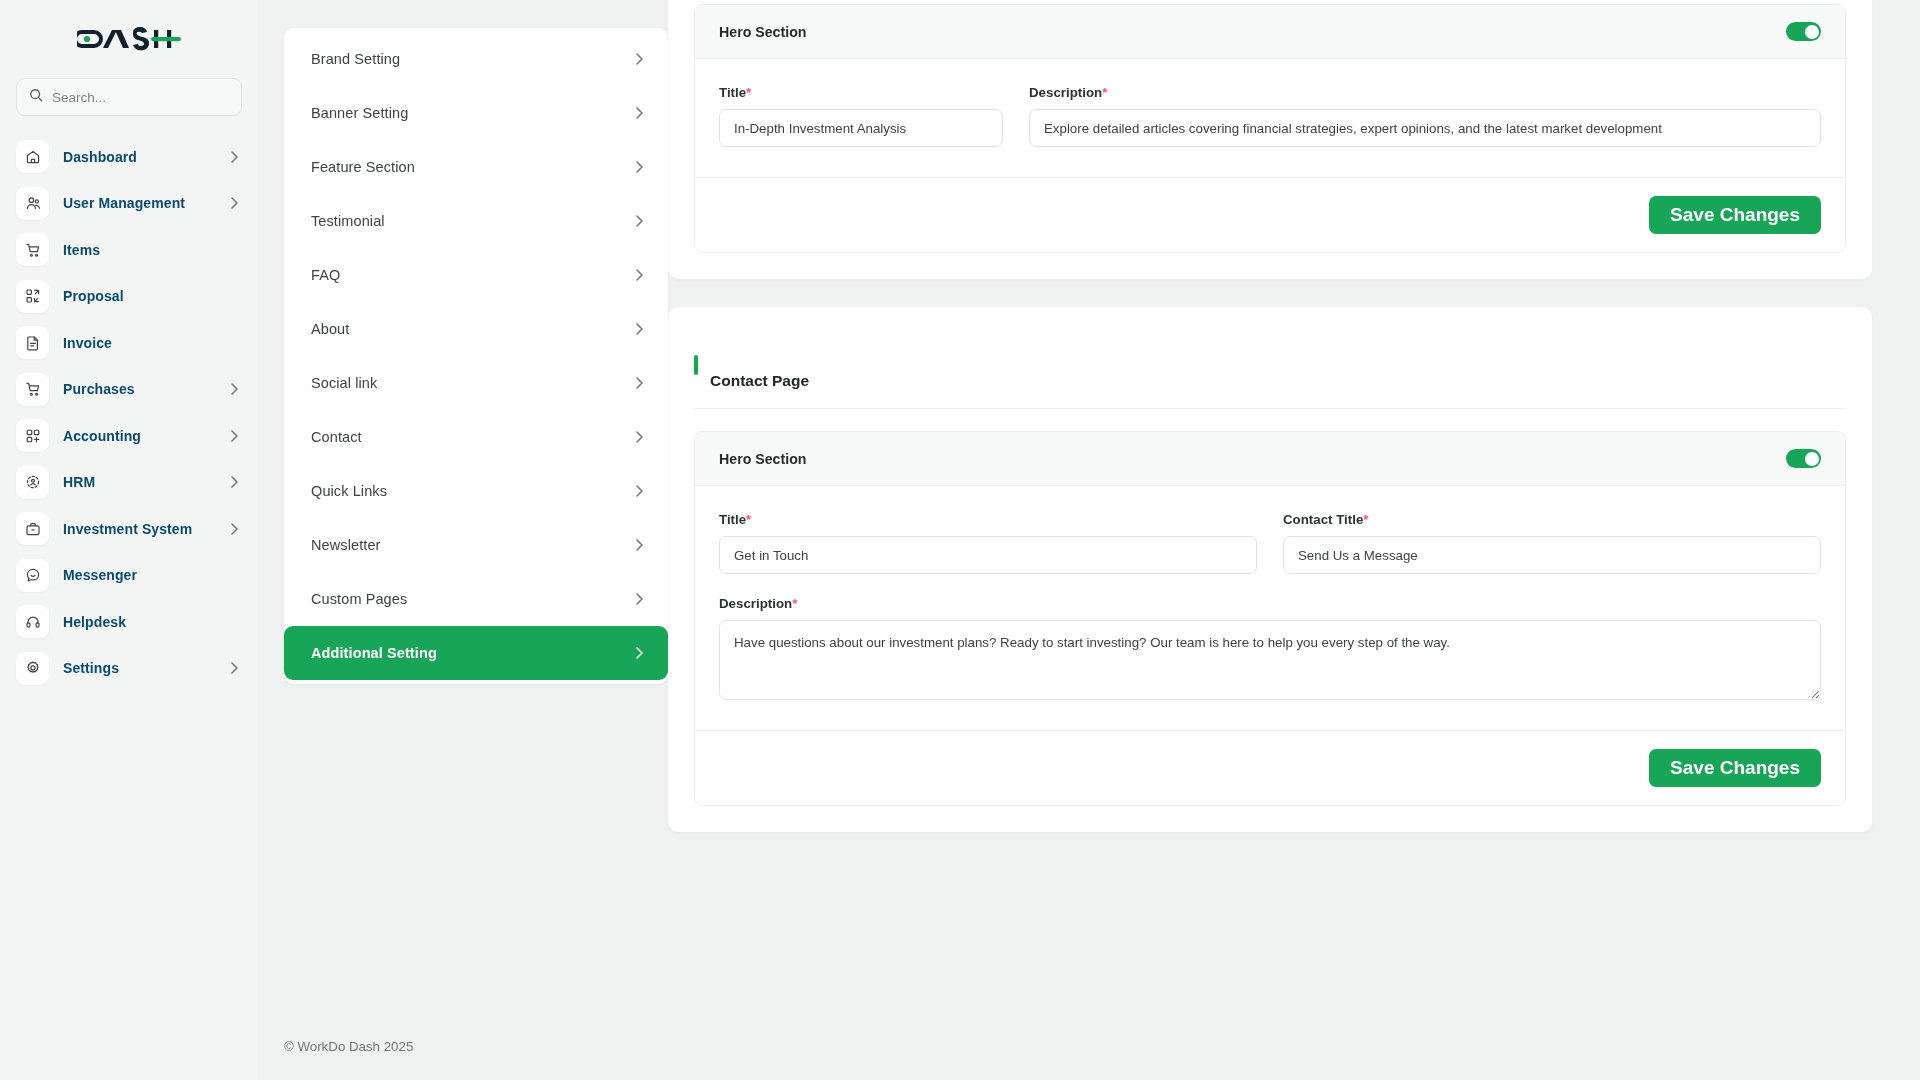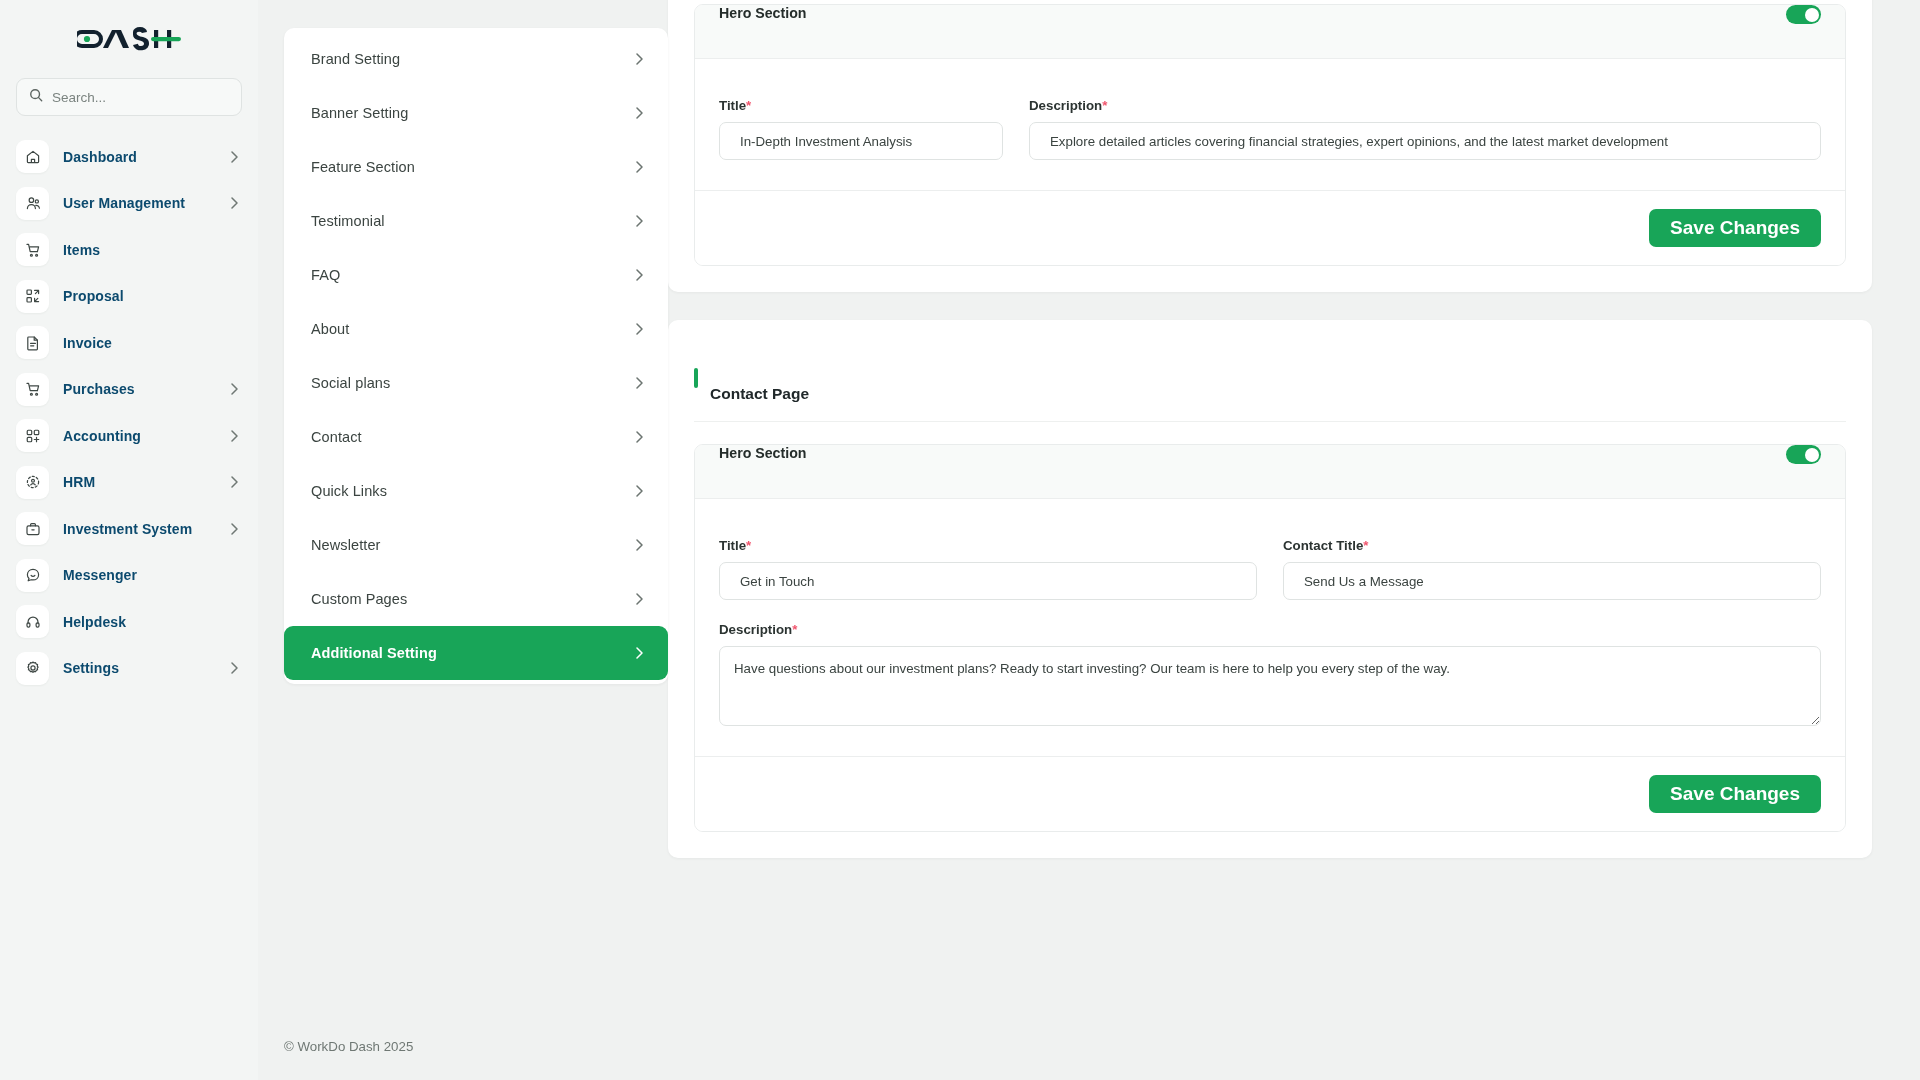--- a/index.html
+++ b/index.html
@@ -92,45 +92,45 @@
   }
   .accent-bar { width: 4px; height: 20px; background: #18a558; border-radius: 2px; }
   .panel-title { font-size: 15.5px; font-weight: 700; color: #20282a; margin-top: 33px; }
 
   .section-card {
     border: 1px solid #e9ecec; border-radius: 9px; overflow: hidden;
     background: #ffffff;
   }
   .section-head {
     background: #f8faf9; height: 54px;
-    display: flex; align-items: flex-start; justify-content: space-between;
+    display: flex; align-items: center; justify-content: space-between;
     padding: 0 24px; border-bottom: 1px solid #eceeee;
   }
   .section-title { font-size: 14.2px; font-weight: 700; color: #252d2b; }
 
   .toggle {
     width: 35px; height: 19px; border-radius: 11px; background: #18a558;
     position: relative; cursor: pointer; flex: 0 0 35px;
   }
   .toggle::after {
     content: ""; position: absolute; right: 2.5px; top: 2.5px;
     width: 14px; height: 14px; border-radius: 50%; background: #ffffff;
   }
 
   .section-body { padding: 26px 24px 30px 24px; }
-  .form-row { display: flex; gap: 26px; margin-top: 13px; }
+  .form-row { display: flex; gap: 26px; }
   .field { display: flex; flex-direction: column; }
   .field-label {
     font-size: 13.3px; font-weight: 700; color: #2c3432;
     margin-bottom: 9px;
   }
   .req { color: #f0556d; font-weight: 700; }
   .text-input {
     height: 38px; border: 1px solid #dfe3e2; border-radius: 7px;
-    padding: 0 20px; font-family: "Liberation Sans", sans-serif;
+    padding: 0 14px; font-family: "Liberation Sans", sans-serif;
     font-size: 13.3px; color: #3b4441; background: #ffffff; outline: none;
     width: 100%;
   }
   .text-input::placeholder { color: #8a9490; }
   .text-area {
     border: 1px solid #dfe3e2; border-radius: 7px;
     padding: 12px 14px; font-family: "Liberation Sans", sans-serif;
     font-size: 13.3px; color: #3b4441; background: #ffffff; outline: none;
     width: 100%; height: 80px; resize: vertical; line-height: 1.5;
   }
@@ -395,21 +395,21 @@
     </div>
     <div class="menu-item">
       <span class="mtext">About</span>
       <span class="mchev">
           <svg width="7" height="12" viewBox="0 0 7 12" fill="none" stroke="currentColor" stroke-width="1.5" stroke-linecap="round" stroke-linejoin="round">
             <path d="M1 1 L6 6 L1 11"></path>
           </svg>
         </span>
     </div>
     <div class="menu-item">
-      <span class="mtext">Social plans</span>
+      <span class="mtext">Social link</span>
       <span class="mchev">
           <svg width="7" height="12" viewBox="0 0 7 12" fill="none" stroke="currentColor" stroke-width="1.5" stroke-linecap="round" stroke-linejoin="round">
             <path d="M1 1 L6 6 L1 11"></path>
           </svg>
         </span>
     </div>
     <div class="menu-item">
       <span class="mtext">Contact</span>
       <span class="mchev">
           <svg width="7" height="12" viewBox="0 0 7 12" fill="none" stroke="currentColor" stroke-width="1.5" stroke-linecap="round" stroke-linejoin="round">

